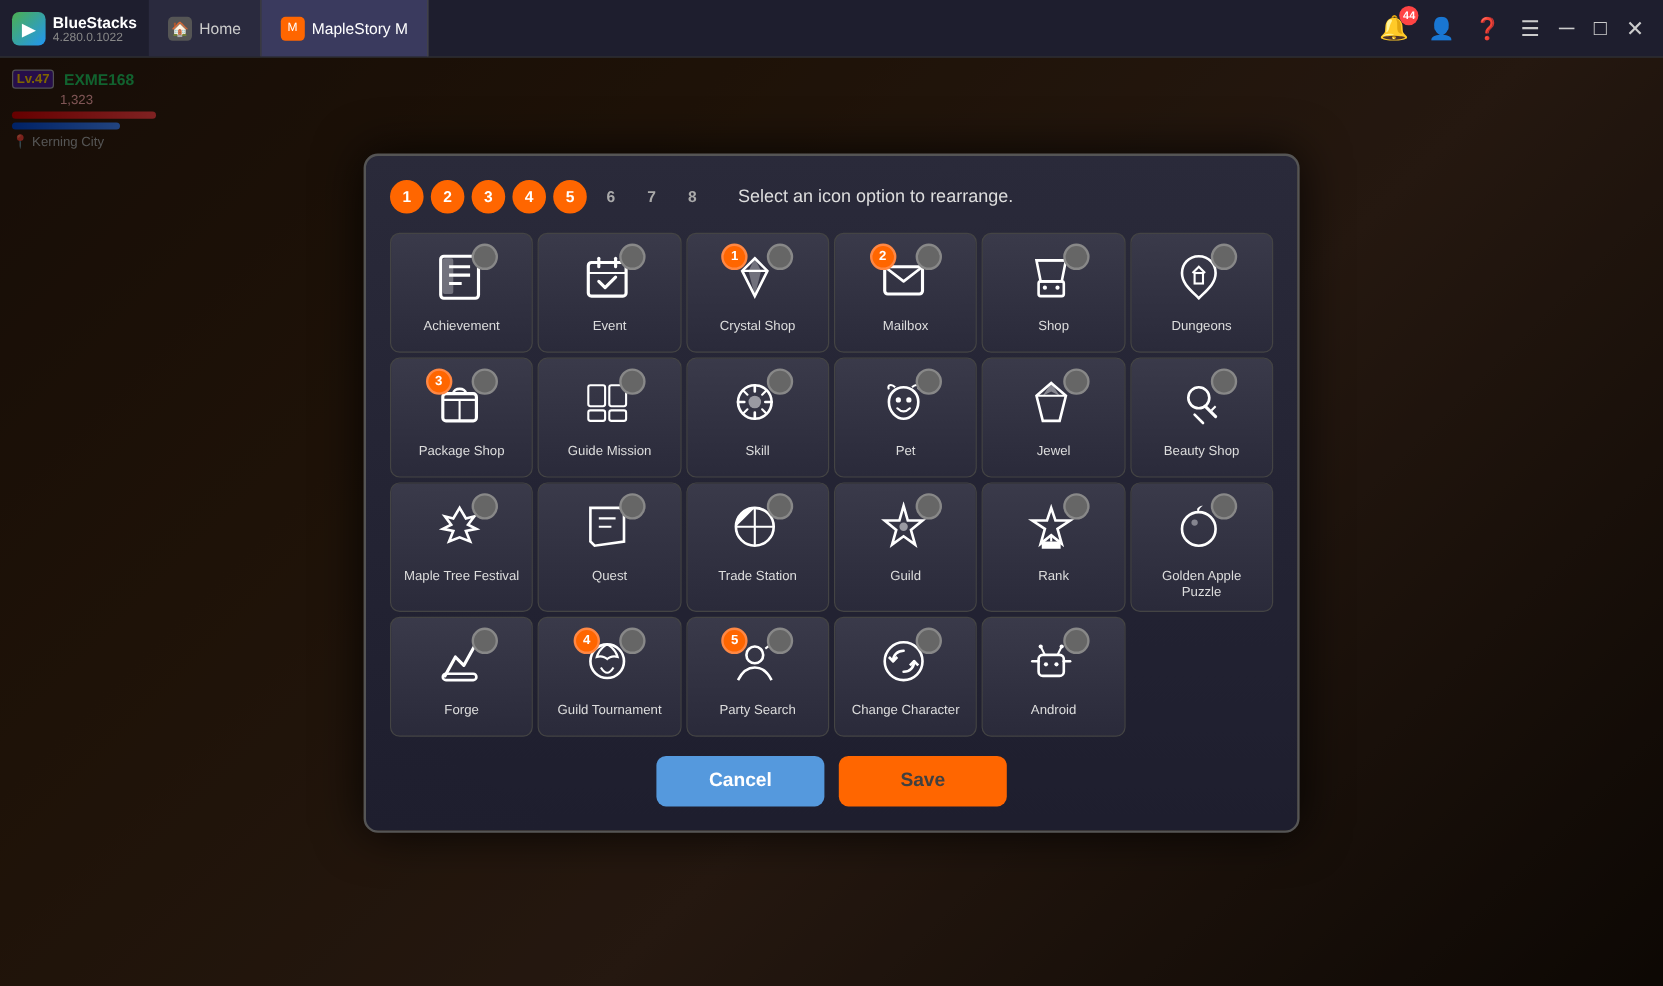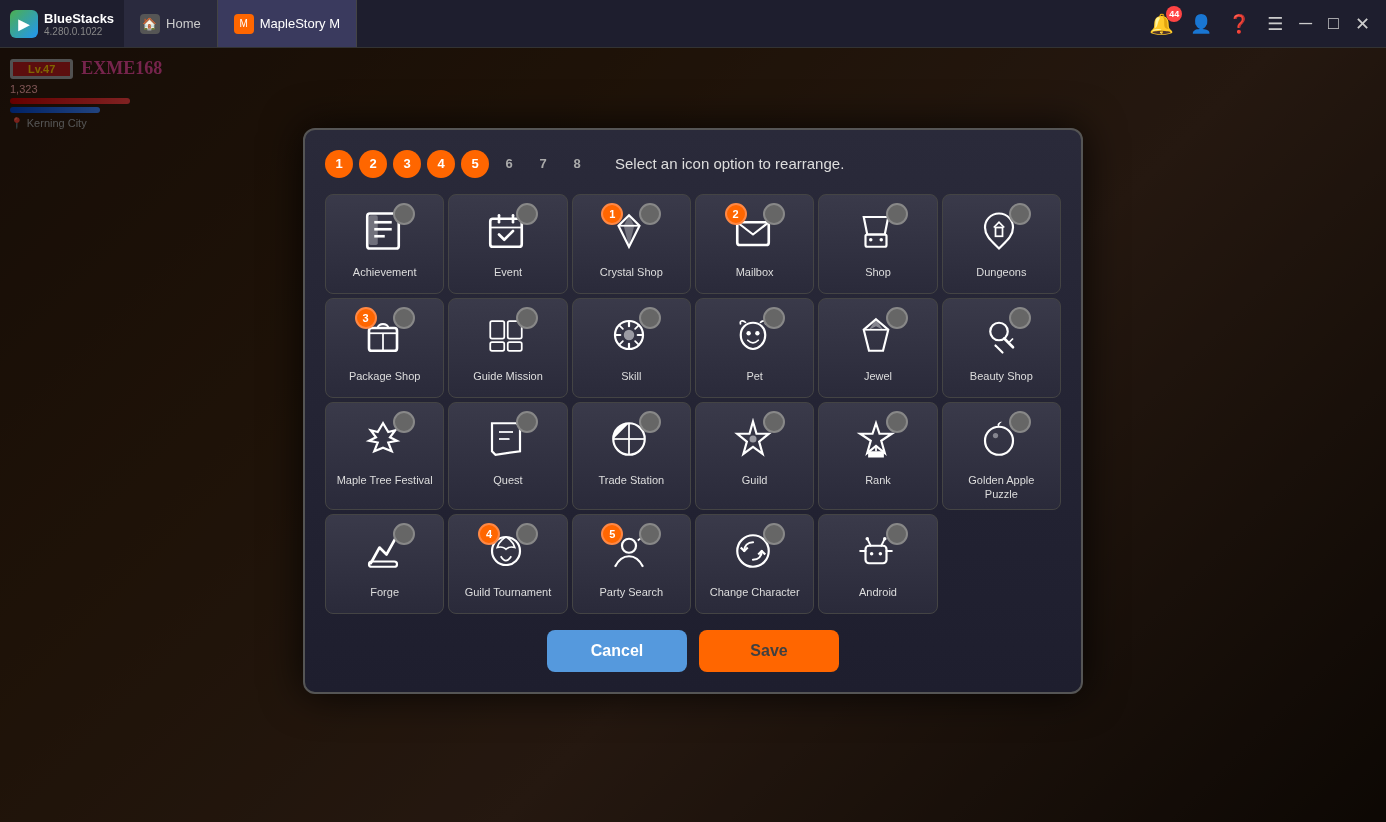--- a/index.html
+++ b/index.html
@@ -92,23 +92,23 @@
     .player-info {
       position: absolute;
       top: 10px; left: 10px;
       color: white;
     }
     .player-level {
       display: flex; align-items: center; gap: 8px;
       font-size: 13px; font-weight: bold;
     }
     .level-badge {
-      background: #b91c1c;
-      border: 3px solid #a3a3a3;
-      padding: 1px 15px;
+      background: #4c1d95;
+      border: 1px solid #a3a3a3;
+      padding: 1px 3px;
       border-radius: 3px; font-size: 11px;
       color: #ffcc00;
     }
     .hp-bar, .mp-bar {
       height: 6px; border-radius: 3px;
       margin-top: 3px;
     }
     .hp-bar { background: linear-gradient(90deg, #cc0000, #ff4444); width: 120px; }
     .mp-bar { background: linear-gradient(90deg, #0044cc, #4488ff); width: 90px; }
 
@@ -270,23 +270,23 @@
     <button class="top-bar-btn">─</button>
     <button class="top-bar-btn">□</button>
     <button class="top-bar-btn">✕</button>
   </div>
 </div>
 
 <div class="game-ui">
   <div class="player-info">
     <div class="player-level">
       <span class="level-badge">Lv.47</span>
-      <span style="color:#ec4899;font-size:18px;font-family:Liberation Serif, serif;">EXME168</span>
+      <span style="color:#22c55e;font-size:13px;">EXME168</span>
     </div>
-    <div style="margin-top:4px; font-size:11px; color:#ffaaaa;">
+    <div style="margin-top:4px; font-size:11px; color:#ffaaaa;margin-left:40px;">
       <span>1,323</span>
     </div>
     <div class="hp-bar"></div>
     <div class="mp-bar"></div>
     <div style="color:#aaa; font-size:11px; margin-top:4px;">
       📍 <span>Kerning City</span>
     </div>
   </div>
 </div>
 

